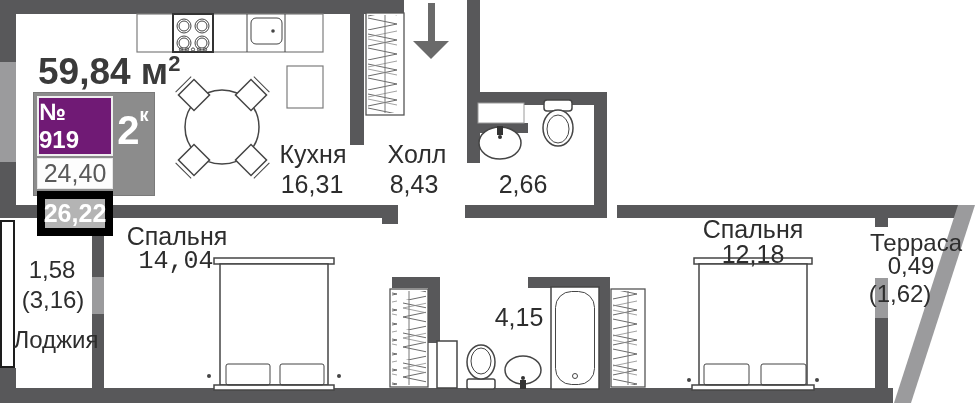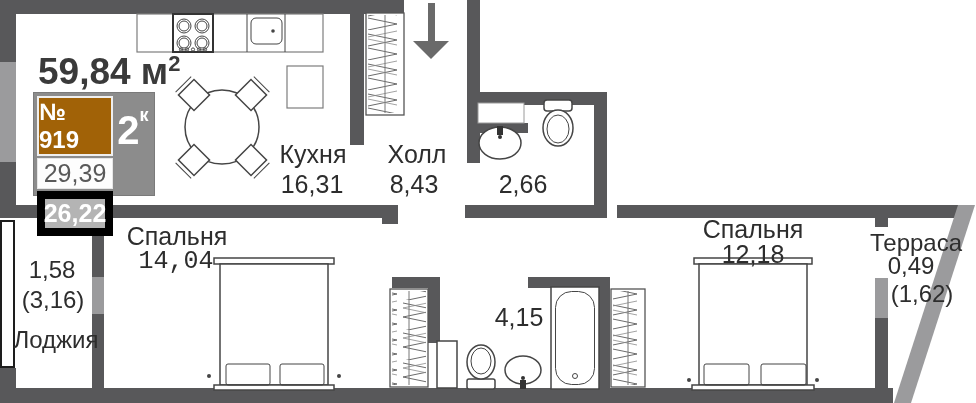--- a/index.html
+++ b/index.html
@@ -14,21 +14,21 @@
   .lbl{position:absolute;transform:translate(-50%,-50%);font-size:25px;line-height:1;
        white-space:nowrap;color:#2d2d2d;}
   .lbl-small{font-size:24px;}
   .lbl-terr{font-size:24px;}
   .total-area{position:absolute;left:38px;top:72px;transform:translate(0,-50%);
        font-size:37px;font-weight:600;color:#3a3a3a;white-space:nowrap;}
   .total-area sup{font-size:22px;vertical-align:super;line-height:0;}
   .badge{position:absolute;left:33px;top:92px;width:122px;height:104px;box-sizing:border-box;
        background:#8c8c8c;border:1px solid #7a7a7a;display:flex;padding:3px;gap:2px;}
   .badge-left{display:flex;flex-direction:column;gap:2px;flex:1;min-width:0;}
-  .badge-num{flex:1.05;background:#a16207;border:2px solid #efefef;color:#ffffff;
+  .badge-num{flex:1.05;background:#701a75;border:2px solid #efefef;color:#ffffff;
        font-weight:bold;font-size:24px;display:flex;align-items:center;justify-content:center;}
   .badge-area1{flex:0.9;background:#fdfdfd;border:1px solid #e6e6e6;color:#5a5a5a;
        font-size:25px;display:flex;align-items:center;justify-content:center;}
   .badge-area2{flex:1;background:#b4b4b4;border:8px solid #000000;color:#ffffff;
        font-weight:bold;font-size:25px;display:flex;align-items:center;justify-content:center;}
   .badge-right{width:36px;color:#ffffff;font-weight:bold;font-size:40px;display:flex;
        align-items:flex-start;justify-content:center;padding-top:12px;}
   .badge-right sup{font-size:18px;line-height:1;margin-top:-2px;}
 </style>
 </head>
@@ -193,21 +193,21 @@
       <circle cx="689" cy="380" r="2" fill="#454545"></circle>
       <circle cx="817" cy="380" r="2" fill="#454545"></circle>
     </g>
   </svg>
 
   <div class="total-area"><span>59,84 м</span><sup>2</sup></div>
 
   <div class="badge">
     <div class="badge-left">
       <div class="badge-num">№ 919</div>
-      <div class="badge-area1">29,39</div>
+      <div class="badge-area1">24,40</div>
       <div class="badge-area2">26,22</div>
     </div>
     <div class="badge-right">
         <span>2</span>
         <sup>к</sup>
       </div>
   </div>
 
   <div class="lbl" style="left:313px;top:154px;">Кухня</div>
   <div class="lbl" style="left:296px;top:184px;margin-left:16px;">16,31</div>
@@ -220,19 +220,19 @@
   <div class="lbl" style="left:177px;top:236px;">Спальня</div>
   <div class="lbl" style="left:176px;top:261px;font-family:Liberation Mono, monospace;">14,04</div>
 
   <div class="lbl" style="left:519px;top:317px;">4,15</div>
 
   <div class="lbl" style="left:753px;top:229px;">Спальня</div>
   <div class="lbl" style="left:753px;top:254px;">12,18</div>
 
   <div class="lbl lbl-terr" style="left:916px;top:243px;">Терраса</div>
   <div class="lbl lbl-terr" style="left:911px;top:266px;">0,49</div>
-  <div class="lbl lbl-terr" style="left:922px;top:294px;">(1,62)</div>
+  <div class="lbl lbl-terr" style="left:900px;top:294px;">(1,62)</div>
 
   <div class="lbl lbl-small" style="left:52px;top:270px;">1,58</div>
   <div class="lbl lbl-small" style="left:53px;top:300px;">(3,16)</div>
   <div class="lbl lbl-small" style="left:56px;top:340px;">Лоджия</div>
 
 </div>
 
 </body></html>

